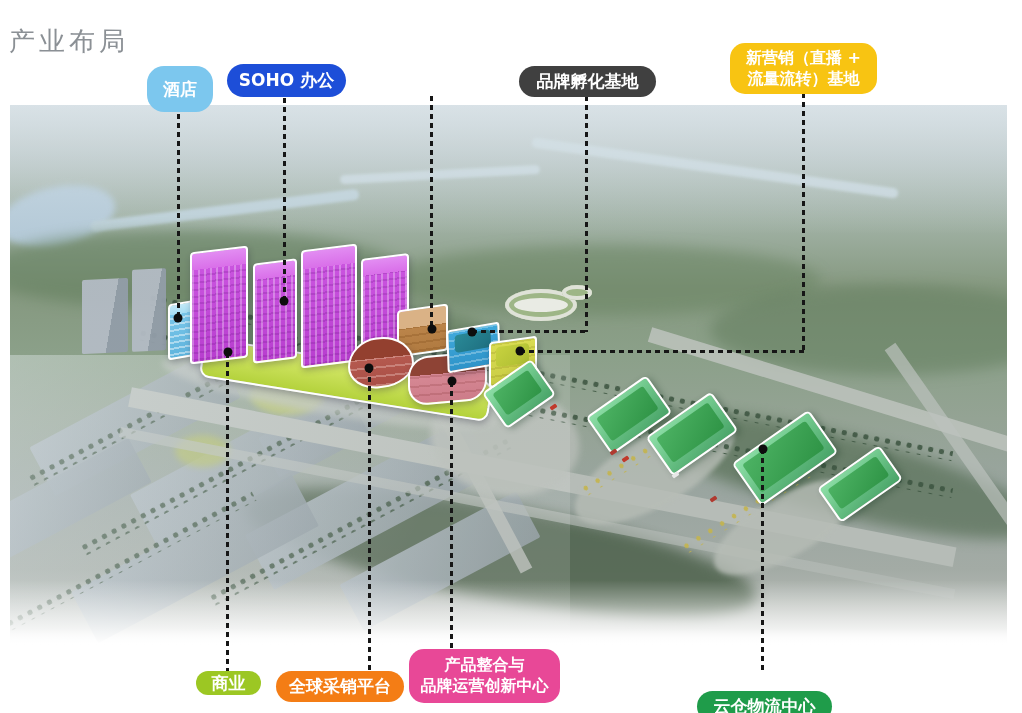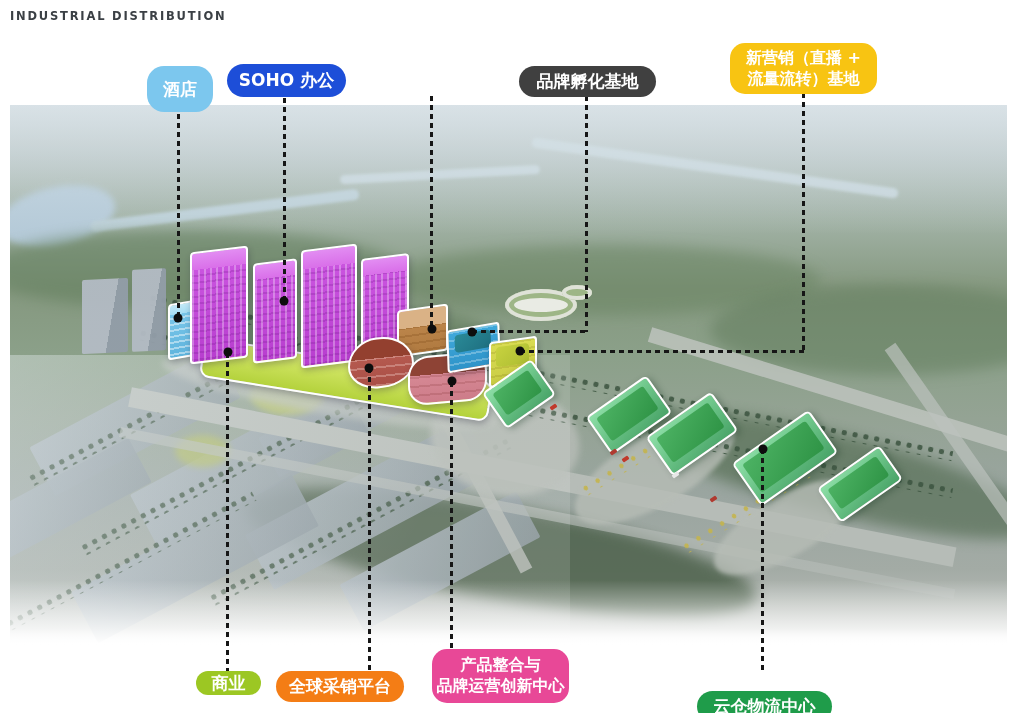--- a/index.html
+++ b/index.html
@@ -104,21 +104,21 @@
   .badge { position:absolute; display:flex; align-items:center; justify-content:center;
     border-radius:17px; color:#fff; font-weight:bold; font-size:17px; line-height:1.3;
     text-align:center; z-index:60; white-space:pre-line; }
   .badge.two { font-size:16px; border-radius:15px; }
 </style>
 </head>
 <body>
 
 <div class="stage">
 
-  <div class="title-en">INDUSTRIAL DISTRIBUTION</div>
+  <div class="title-zh">产业布局</div>
 
   <div class="photo">
 
     <div class="blob" style="left:-12px;top:82px;width:118px;height:58px;background:#b5cad8;transform:rotate(-12deg);filter:blur(3px);"></div>
     <div class="ribbon" style="left:80px;top:100px;width:270px;height:11px;background:#bdd0d8;transform:rotate(-7deg);"></div>
     <div class="ribbon" style="left:330px;top:65px;width:200px;height:9px;background:#c5d4da;transform:rotate(-3deg);"></div>
     <div class="ribbon" style="left:520px;top:58px;width:370px;height:10px;background:#c5d4da;transform:rotate(8deg);"></div>
 
     <div class="blob" style="left:-30px;top:125px;width:420px;height:80px;background:#64805f;opacity:.6;"></div>
     <div class="blob" style="left:380px;top:140px;width:430px;height:70px;background:#6a8563;opacity:.55;"></div>
@@ -222,17 +222,17 @@
   <div class="dot" style="left:763px;top:449px;"></div>
 
   <div class="badge" style="left: 147px; top: 66px; width: 66px; height: 46px; background-color: rgb(124, 199, 238);">酒店</div>
   <div class="badge" style="left: 227px; top: 64px; width: 119px; height: 33px; background-color: #1d4ed8;">SOHO 办公</div>
   <div class="badge" style="left: 519px; top: 66px; width: 137px; height: 31px; background-color: #404040;">品牌孵化基地</div>
   <div class="badge two" style="left: 730px; top: 43px; width: 147px; height: 51px; background-color: rgb(248, 196, 18);">新营销（直播 +
 流量流转）基地</div>
 
   <div class="badge" style="left: 196px; top: 671px; width: 65px; height: 24px; background-color: rgb(156, 199, 35);">商业</div>
   <div class="badge" style="left: 276px; top: 671px; width: 128px; height: 31px; background-color: rgb(244, 125, 21);">全球采销平台</div>
-  <div class="badge two" style="left: 432px; top: 649px; width: 137px; height: 54px; background-color: rgb(232, 72, 151);">产品整合与
+  <div class="badge two" style="left: 409px; top: 649px; width: 151px; height: 54px; background-color: rgb(232, 72, 151);">产品整合与
 品牌运营创新中心</div>
   <div class="badge" style="left: 697px; top: 671px; width: 135px; height: 31px; background-color: rgb(31, 156, 74); margin-top: 20px;">云仓物流中心</div>
 
 </div>
 
 </body></html>

